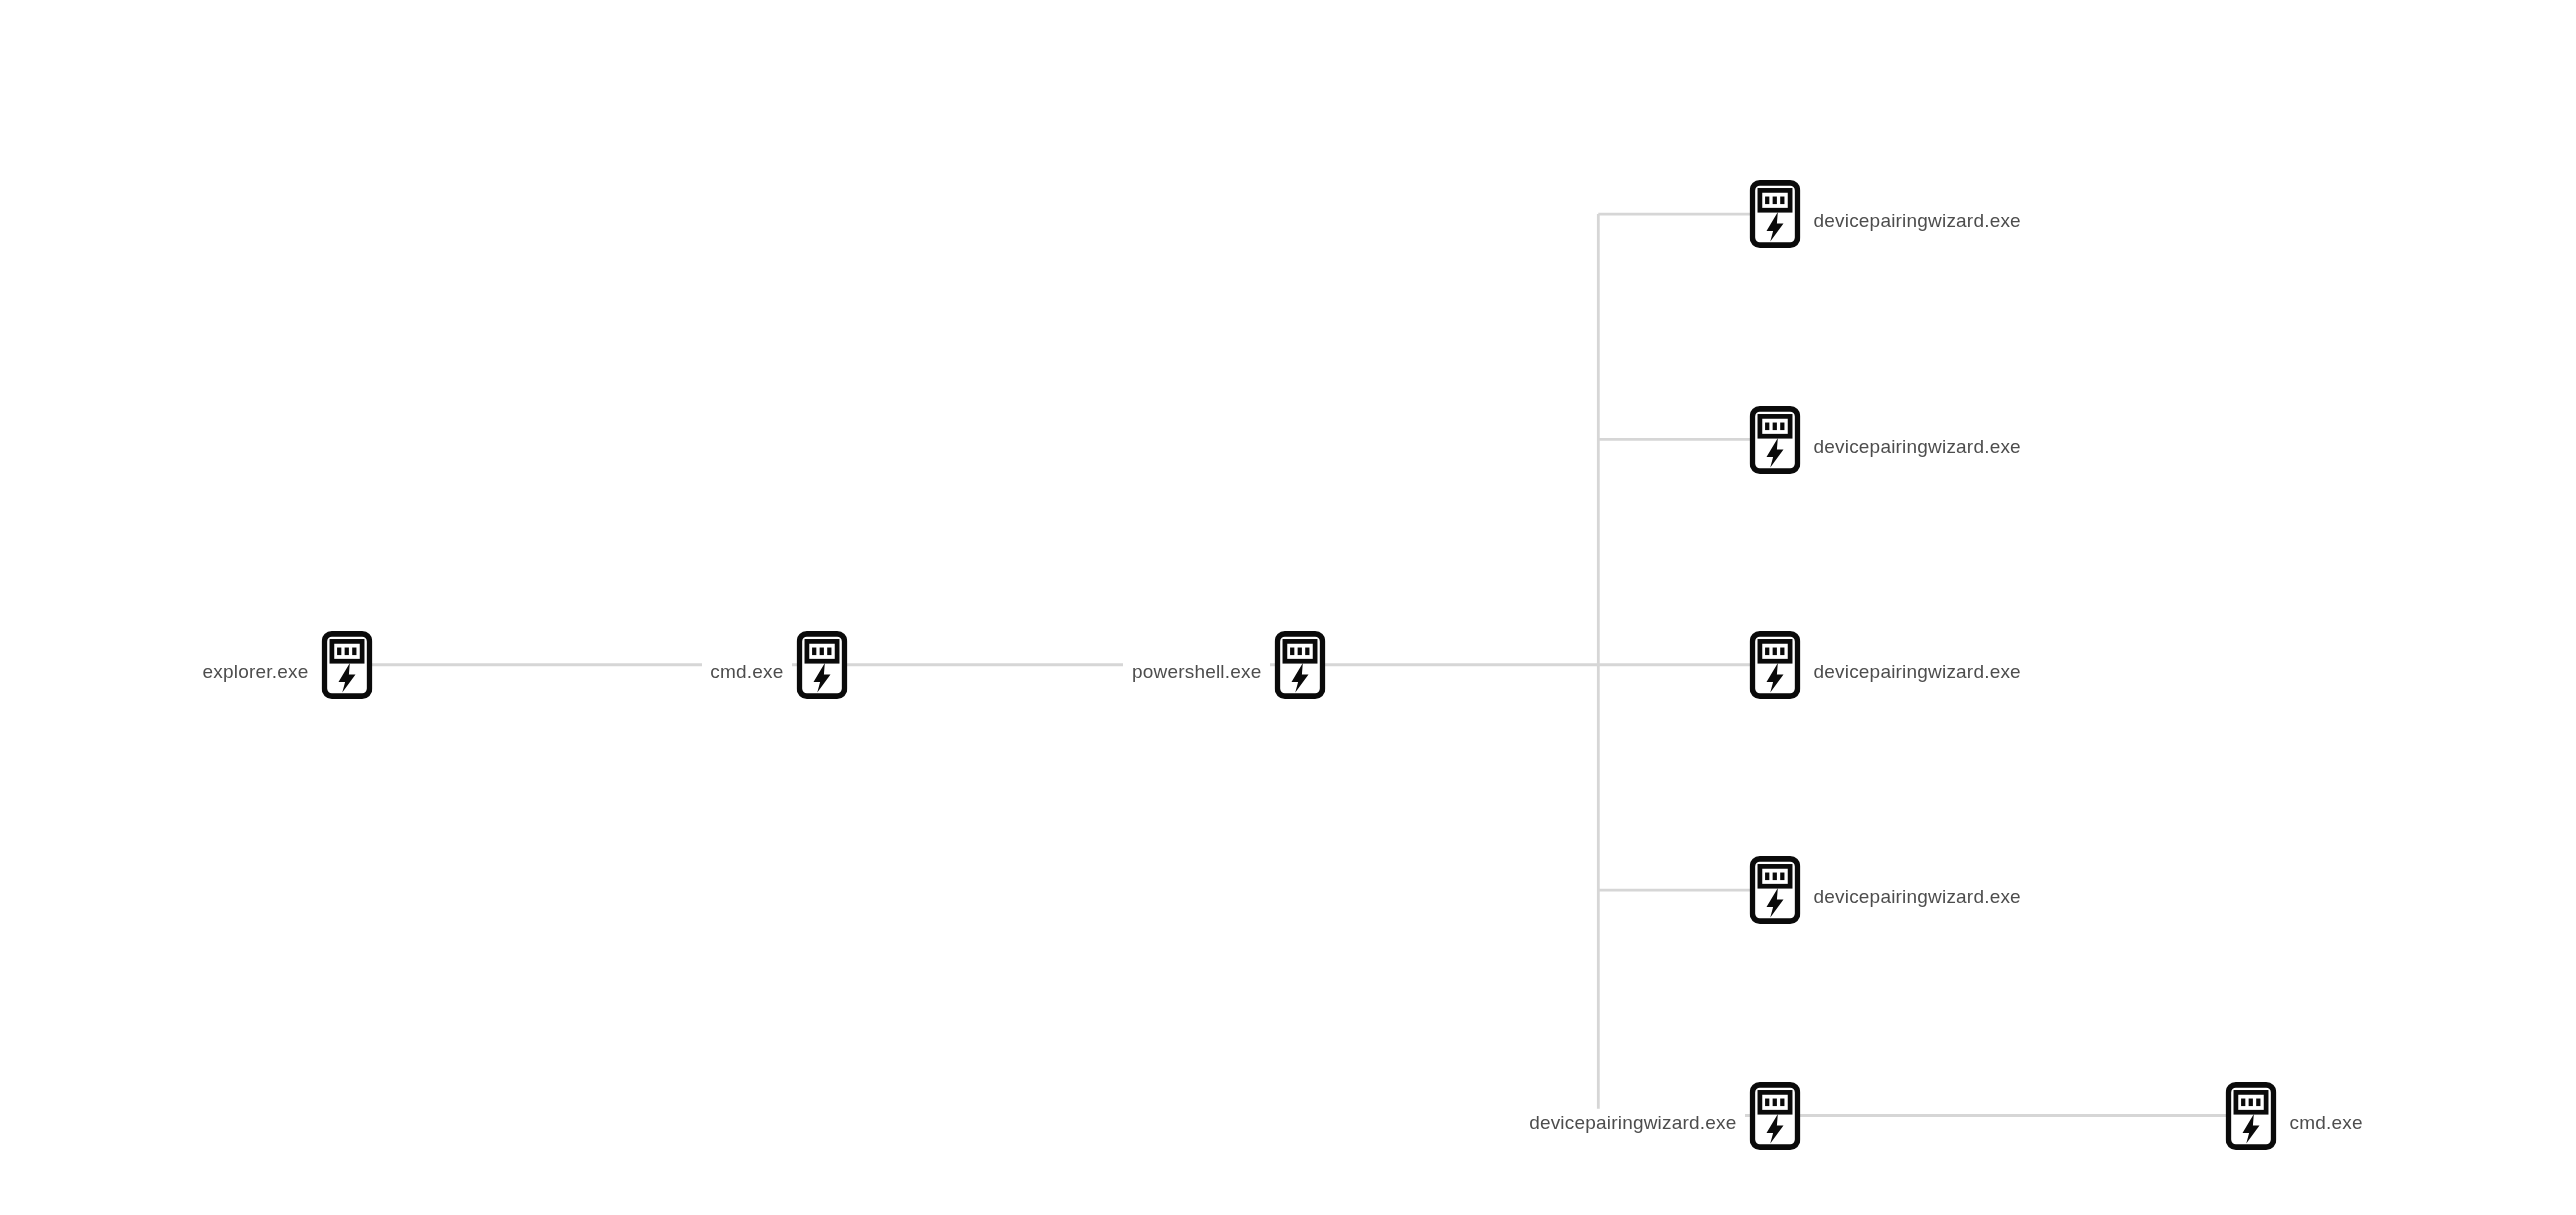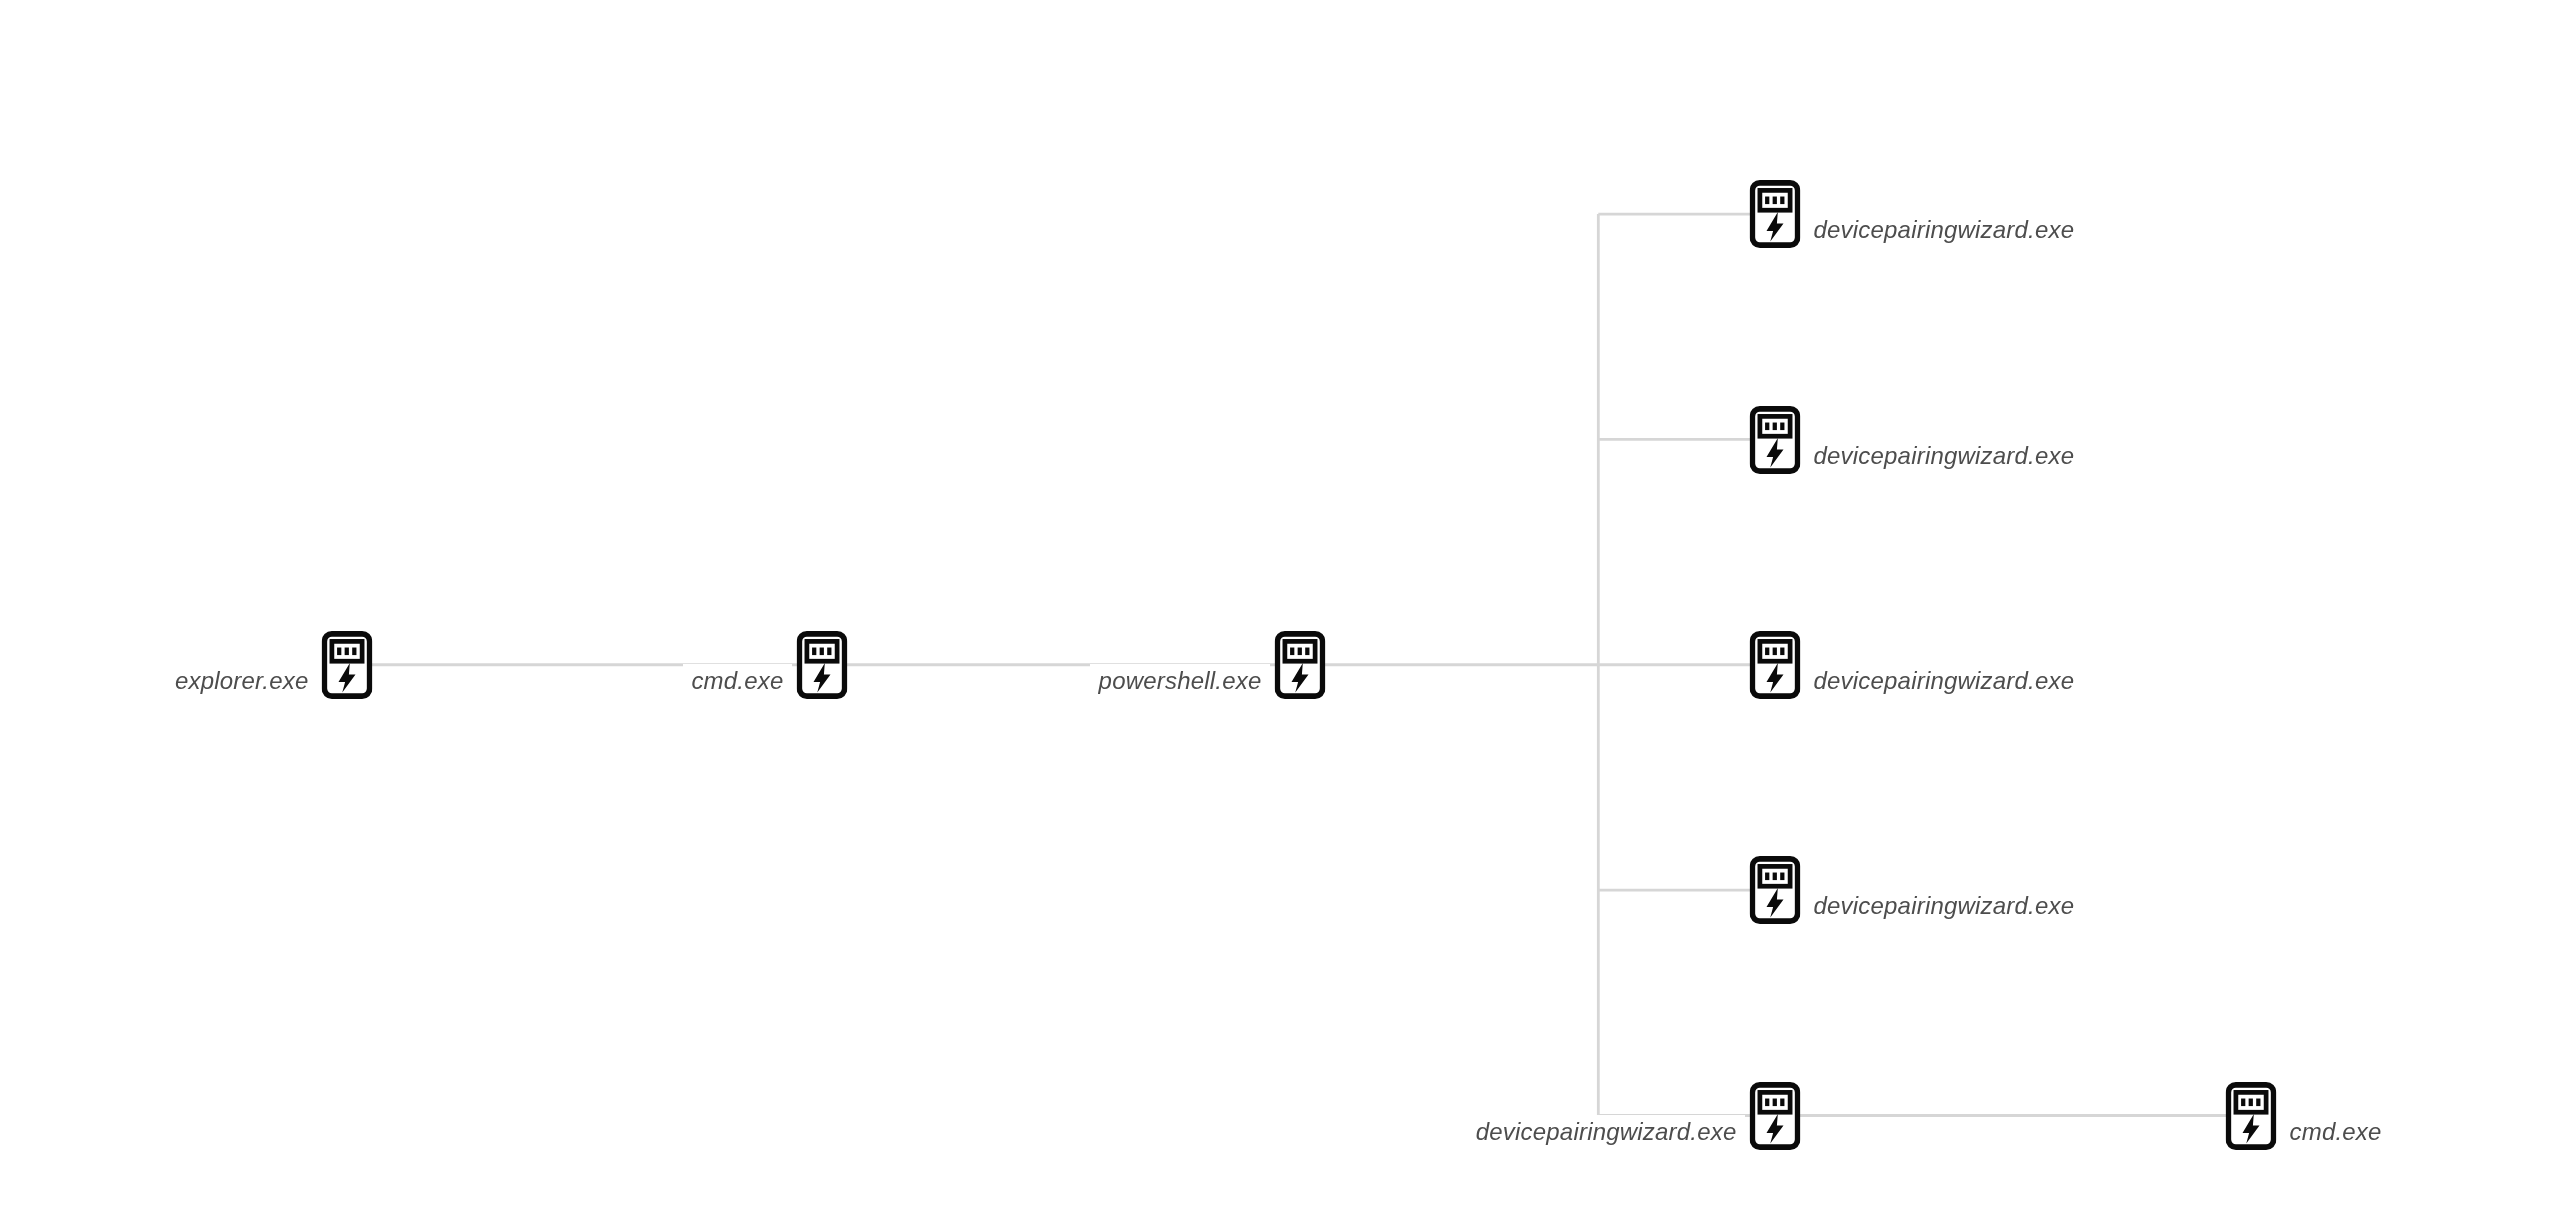--- a/index.html
+++ b/index.html
@@ -20,31 +20,30 @@
   .node { position: absolute; width: 0; height: 0; }
   .node .icon {
     position: absolute;
     left: 0; top: 0;
     width: 51px; height: 68px;
     transform: translate(-50%, -50%);
     z-index: 3;
   }
   .node .label {
     position: absolute;
-    top: 16px;
+    top: 7px;
     transform: translateY(-50%);
     white-space: nowrap;
     background: #ffffff;
     color: #4d4d4d;
-    font-size: 24px;
+    font-size: 19px;
     line-height: 1.1;
     padding: 3.8px 8.5px;
     z-index: 2;
     letter-spacing: 0.2px;
-    font-style: italic;
   }
   .node .label.side-left  { right: 30px; text-align: right; }
   .node .label.side-right { left: 30px;  text-align: left;  }
 </style>
 </head>
 <body>
 
 <div id="canvas">
 
   <svg id="edges" width="2576" height="1215" viewBox="0 0 2743 1294" xmlns="http://www.w3.org/2000/svg">

